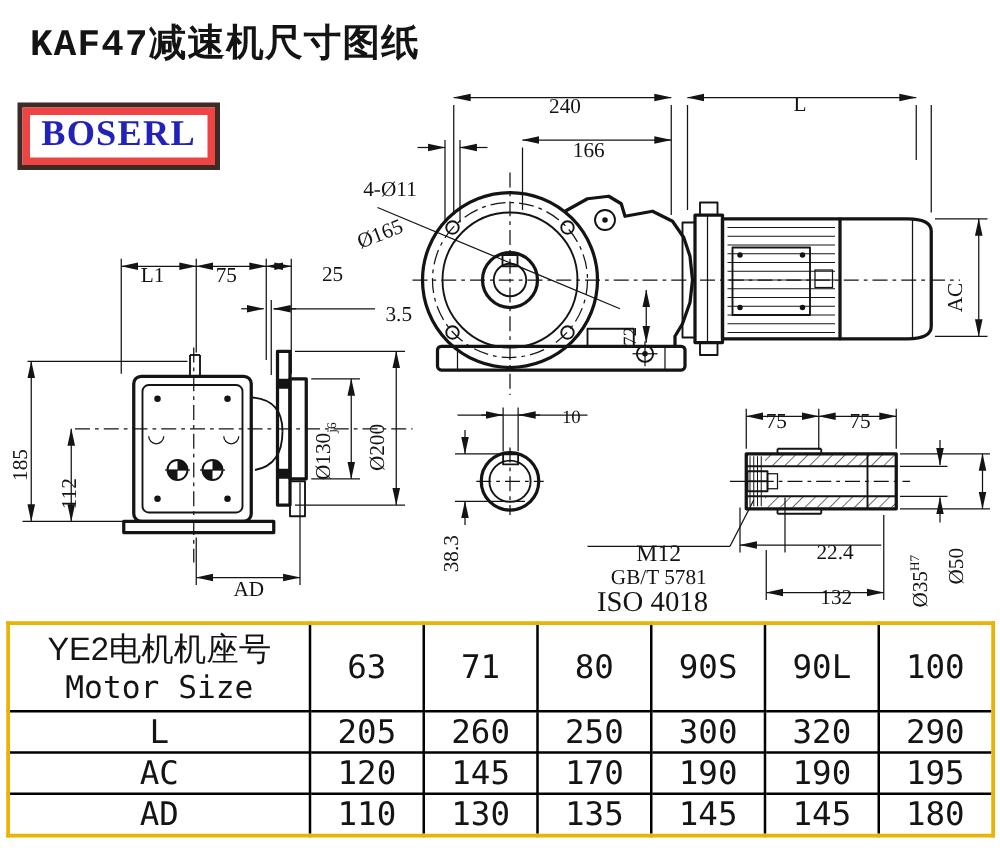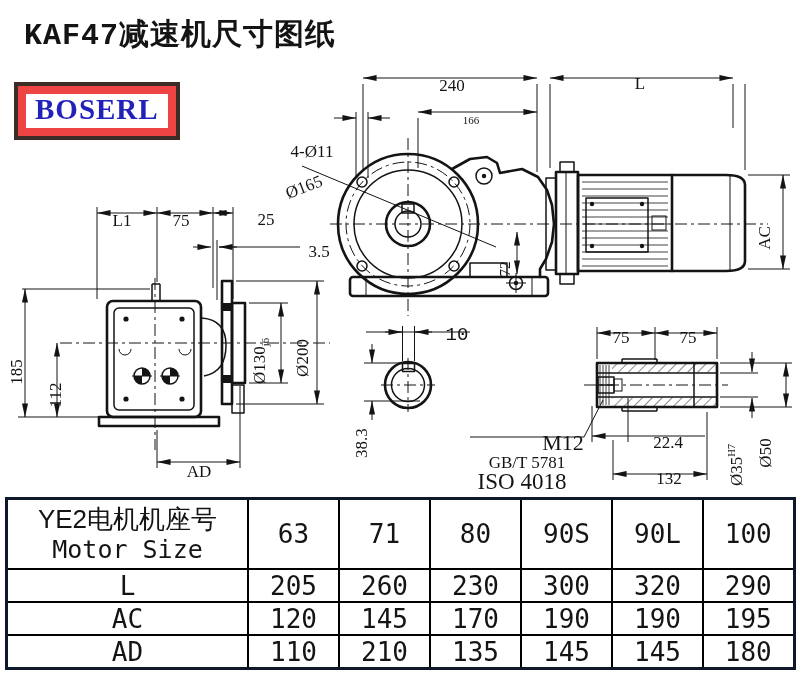--- a/index.html
+++ b/index.html
@@ -1,41 +1,41 @@
 <!DOCTYPE html>
 <html><head>
 <meta charset="utf-8">
 <style>
   html,body{margin:0;padding:0;}
   body{width:800px;height:678px;background:#fff;position:relative;overflow:hidden;
        font-family:"Liberation Serif",serif;color:#141414;}
   .page-title{position:absolute;left:24px;top:14px;font-size:30px;font-weight:bold;
        font-family:Liberation Mono, monospace;letter-spacing:1px;white-space:nowrap;}
   .logo-box{position:absolute;left:14px;top:82px;border:4px solid #3d2b26;background:#fff;}
-  .logo-inner{border:8px solid #ef4444;padding:0 9px 2px 9px;}
+  .logo-inner{border:6px solid #ef4444;padding:0 9px 2px 9px;}
   .logo-text{font-family:"Liberation Serif",serif;font-size:29px;font-weight:600;
        color:#2222bb;letter-spacing:1px;line-height:1.1;}
   #drawing{position:absolute;left:0;top:0;}
   #labels{position:absolute;left:0;top:16px;width:800px;height:619px;pointer-events:none;}
   .dim{position:absolute;white-space:nowrap;font-family:"Liberation Serif",serif;
        color:#141414;line-height:1;}
   .dim sup{font-size:62%;vertical-align:super;}
   .dim sub{font-size:62%;vertical-align:sub;}
   
   .s2{stroke:#141414;stroke-width:2.6;fill:none;stroke-linejoin:round;stroke-linecap:round;}
   .s1{stroke:#141414;stroke-width:1.5;fill:none;stroke-linejoin:round;}
   .st{stroke:#141414;stroke-width:1;fill:none;}
   .sf{stroke:#141414;stroke-width:.8;fill:none;}
   .cl{stroke:#141414;stroke-width:1;fill:none;stroke-dasharray:12 4 3 4;}
   .dm{stroke:#141414;stroke-width:1;fill:none;}
   
   .size-table{position:absolute;left:5px;top:497px;border-collapse:collapse;table-layout:fixed;}
   .size-table th,.size-table td{border:2px solid #000;text-align:center;vertical-align:middle;
        font-family:"DejaVu Sans Mono",monospace;font-weight:normal;font-size:26px;padding:0;}
-  .size-table{border:3px solid #0f172a;}
+  .size-table{border:3px solid #eab308;}
   .size-table .hdr-cell{width:239px;}
   .size-table col.c{width:91px;}
   .hdr-cn{font-family:"Liberation Sans",sans-serif;font-size:26px;display:block;line-height:1.25;}
   .hdr-en{font-family:"DejaVu Sans Mono",monospace;font-size:25px;display:block;line-height:1.2;}
   .size-table thead th{height:68px;}
   .size-table tbody td{height:31px;}
 </style>
 </head>
 <body>
 
@@ -262,38 +262,38 @@
     <line class="dm" x1="786" y1="363" x2="786" y2="407" marker-start="url(#ar)" marker-end="url(#ar)"></line>
     <line class="st" x1="720" y1="363" x2="792" y2="363"></line>
     <line class="st" x1="720" y1="407" x2="792" y2="407"></line>
   </g>
 </svg>
 
 <div id="labels">
     <div class="dim" style="left: 452px; top: 69px; font-size: 17px; transform: translate(-50%, -50%);">240</div>
     <div class="dim" style="left: 640px; top: 67px; font-size: 17px; transform: translate(-50%, -50%);">L</div>
     <div class="dim" style="left: 312px; top: 105px; font-size: 17px; transform: translate(-50%, -50%); margin-top: 30px;">4-Ø11</div>
-    <div class="dim" style="left: 471px; top: 104px; font-size: 11px; transform: translate(-50%, -50%); text-align: center;">166</div>
+    <div class="dim" style="left: 471px; top: 104px; font-size: 17px; transform: translate(-50%, -50%); text-align: center;">166</div>
     <div class="dim" style="left: 304px; top: 171px; font-size: 17px; transform: translate(-50%, -50%) rotate(-21deg);">Ø165</div>
     <div class="dim" style="left: 764px; top: 222px; font-size: 17px; transform: translate(-50%, -50%) rotate(-90deg);">AC</div>
     <div class="dim" style="left: 505px; top: 253px; font-size: 15px; transform: translate(-50%, -50%) rotate(-90deg);">72</div>
     <div class="dim" style="left: 122px; top: 204px; font-size: 17px; transform: translate(-50%, -50%);">L1</div>
     <div class="dim" style="left: 181px; top: 204px; font-size: 17px; transform: translate(-50%, -50%);">75</div>
     <div class="dim" style="left: 266px; top: 203px; font-size: 17px; transform: translate(-50%, -50%);">25</div>
     <div class="dim" style="left: 280px; top: 235px; font-size: 17px; transform: translate(-50%, -50%); margin-left: 39px;">3.5</div>
     <div class="dim" style="left: 16px; top: 356px; font-size: 17px; transform: translate(-50%, -50%) rotate(-90deg);">185</div>
     <div class="dim" style="left: 55px; top: 379px; font-size: 17px; transform: translate(-50%, -50%) rotate(-90deg);">112</div>
     <div class="dim" style="left: 199px; top: 455px; font-size: 17px; transform: translate(-50%, -50%);">AD</div>
     <div class="dim" style="left: 261px; top: 345px; font-size: 17px; transform: translate(-50%, -50%) rotate(-90deg);">Ø130<sub>j6</sub></div>
     <div class="dim" style="left: 302px; top: 342px; font-size: 17px; transform: translate(-50%, -50%) rotate(-90deg);">Ø200</div>
-    <div class="dim" style="left: 457px; top: 319px; font-size: 19px; transform: translate(-50%, -50%); font-family: Liberation Mono, monospace;">10</div>
+    <div class="dim" style="left: 457px; top: 319px; font-size: 15px; transform: translate(-50%, -50%);">10</div>
     <div class="dim" style="left: 361px; top: 427px; font-size: 17px; transform: translate(-50%, -50%) rotate(-90deg);">38.3</div>
     <div class="dim" style="left: 621px; top: 321px; font-size: 17px; transform: translate(-50%, -50%);">75</div>
     <div class="dim" style="left: 688px; top: 321px; font-size: 17px; transform: translate(-50%, -50%);">75</div>
-    <div class="dim" style="left: 527px; top: 427px; font-size: 22px; transform: translate(-50%, -50%); margin-left: 36px;">M12</div>
+    <div class="dim" style="left: 527px; top: 427px; font-size: 19px; transform: translate(-50%, -50%);">M12</div>
     <div class="dim" style="left: 527px; top: 446px; font-size: 17px; transform: translate(-50%, -50%);">GB/T 5781</div>
     <div class="dim" style="left: 522px; top: 465px; font-size: 23px; transform: translate(-50%, -50%);">ISO 4018</div>
     <div class="dim" style="left: 668px; top: 426px; font-size: 17px; transform: translate(-50%, -50%);">22.4</div>
     <div class="dim" style="left: 669px; top: 462px; font-size: 17px; transform: translate(-50%, -50%);">132</div>
     <div class="dim" style="left: 736px; top: 449px; font-size: 17px; transform: translate(-50%, -50%) rotate(-90deg);">Ø35<sup>H7</sup></div>
     <div class="dim" style="left: 765px; top: 437px; font-size: 17px; transform: translate(-50%, -50%) rotate(-90deg);">Ø50</div>
   </div>
 
 <table class="size-table">
   <colgroup>
@@ -317,37 +317,37 @@
         <th>90S</th>
         <th>90L</th>
         <th>100</th>
       </tr>
   </thead>
   <tbody id="tbl-body">
       <tr>
         <td>L</td>
         <td>205</td>
         <td>260</td>
-        <td>230</td>
+        <td>250</td>
         <td>300</td>
         <td>320</td>
         <td>290</td>
       </tr>
       <tr>
         <td>AC</td>
         <td>120</td>
         <td>145</td>
         <td>170</td>
         <td>190</td>
         <td>190</td>
         <td>195</td>
       </tr>
       <tr>
         <td>AD</td>
         <td>110</td>
-        <td>210</td>
+        <td>130</td>
         <td>135</td>
         <td>145</td>
         <td>145</td>
         <td>180</td>
       </tr>
     </tbody>
 </table>
 
 </body></html>

